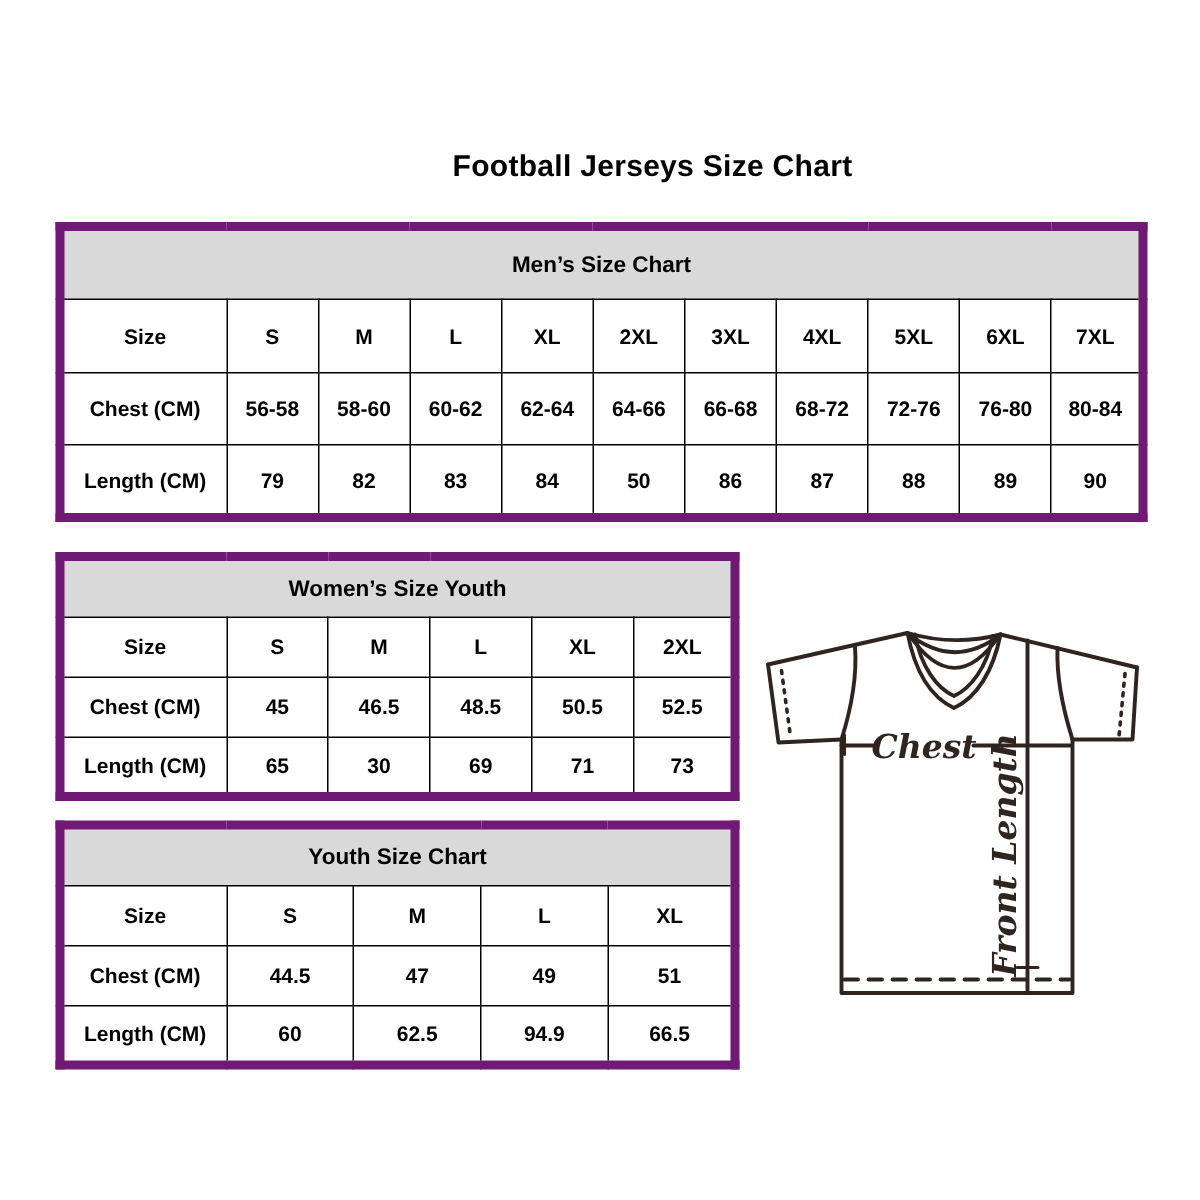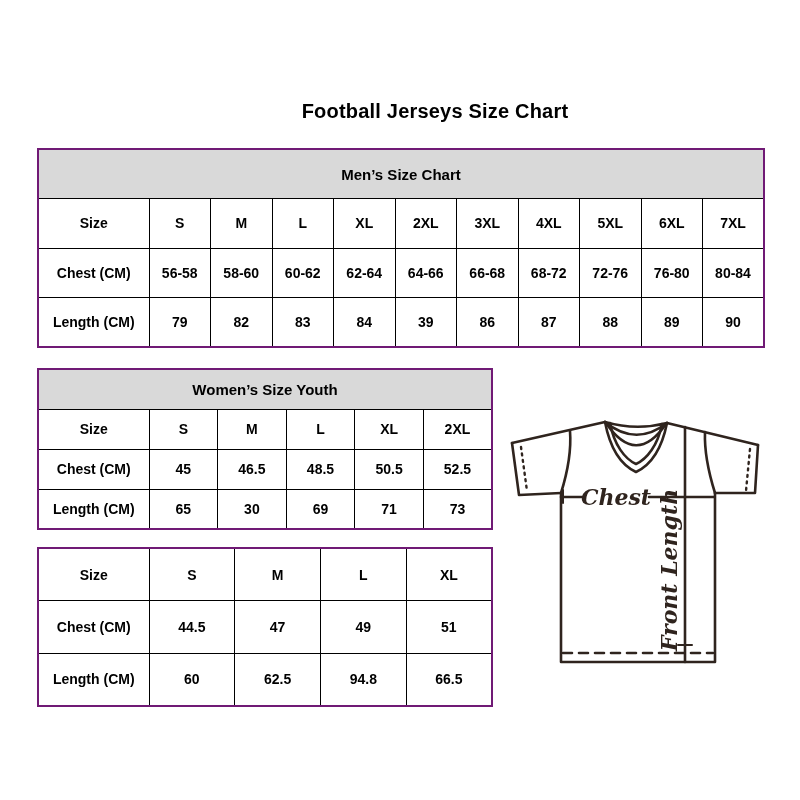--- a/index.html
+++ b/index.html
@@ -1,21 +1,21 @@
 <!DOCTYPE html>
 <html><head>
 <meta charset="utf-8">
 <style>
   html,body{margin:0;padding:0;background:#fff;}
   .canvas{position:relative;width:800px;height:800px;background:#fff;overflow:hidden;
           font-family:"Liberation Sans",sans-serif;color:#000;}
   .title{position:absolute;top:100px;left:0;width:800px;margin:0;text-align:center;
          font-size:20px;font-weight:bold;letter-spacing:0.2px;padding-left:35px;}
   table.chart{position:absolute;border-collapse:collapse;table-layout:fixed;background:#fff;
-              border:2px solid #701a75;}
+              border:6px solid #701a75;}
   table.chart th,table.chart td{border:1.5px solid #000;font-weight:bold;text-align:center;
               vertical-align:middle;padding:0;font-size:14px;color:#000;}
   table.chart th.section{background:#d9d9d9;font-size:15px;}
   table.chart tr{height:40px;}
   .mens{left:37px;top:148px;width:728px;height:200px;}
   .womens{left:37px;top:368px;width:456px;height:160px;}
   .youth{left:37px;top:547px;width:456px;height:160px;}
   .jersey{position:absolute;left:495px;top:405px;width:280px;height:275px;text-align:right;}
   .jersey svg{display:block;width:280px;height:275px;}
   .jersey text{font-family:"DejaVu Serif",serif;font-style:italic;font-weight:bold;}
@@ -70,21 +70,21 @@
           <td>72-76</td>
           <td>76-80</td>
           <td>80-84</td>
         </tr>
         <tr>
           <th class="rlabel">Length (CM)</th>
           <td>79</td>
           <td>82</td>
           <td>83</td>
           <td>84</td>
-          <td>39</td>
+          <td>50</td>
           <td>86</td>
           <td>87</td>
           <td>88</td>
           <td>89</td>
           <td>90</td>
         </tr>
       </tbody>
     </table>
   <table class="chart womens">
       <colgroup>
@@ -128,38 +128,41 @@
   <table class="chart youth">
       <colgroup>
         <col style="width:111px">
         <col>
         <col>
         <col>
         <col>
       </colgroup>
       <tbody>
         <tr>
+          <th class="section" colspan="5">Youth Size Chart</th>
+        </tr>
+        <tr>
           <th class="rlabel">Size</th>
           <td>S</td>
           <td>M</td>
           <td>L</td>
           <td>XL</td>
         </tr>
         <tr>
           <th class="rlabel">Chest (CM)</th>
           <td>44.5</td>
           <td>47</td>
           <td>49</td>
           <td>51</td>
         </tr>
         <tr>
           <th class="rlabel">Length (CM)</th>
           <td>60</td>
           <td>62.5</td>
-          <td>94.8</td>
+          <td>94.9</td>
           <td>66.5</td>
         </tr>
       </tbody>
     </table>
 
   <div class="jersey">
     <svg viewBox="495 405 280 275" xmlns="http://www.w3.org/2000/svg">
       <g fill="none" stroke="#2f241e" stroke-width="2.6" stroke-linejoin="round" stroke-linecap="round">
 
         <path d="M605,422 L512,443"></path>

